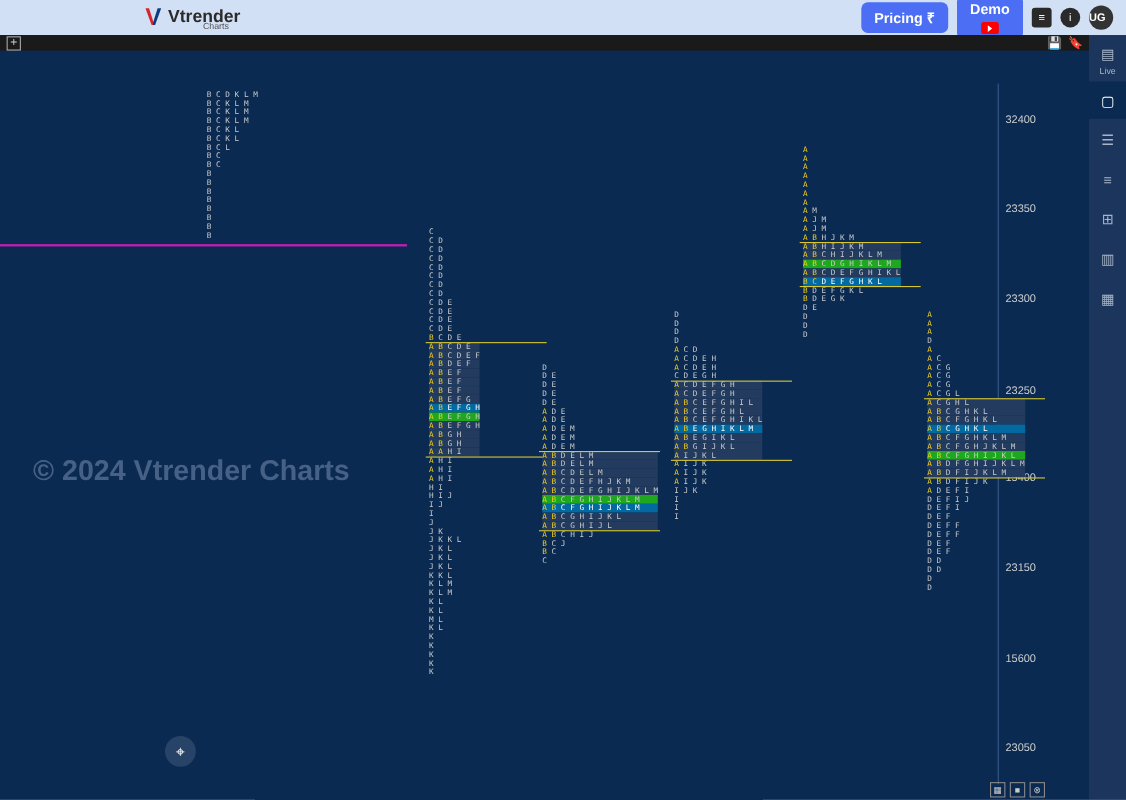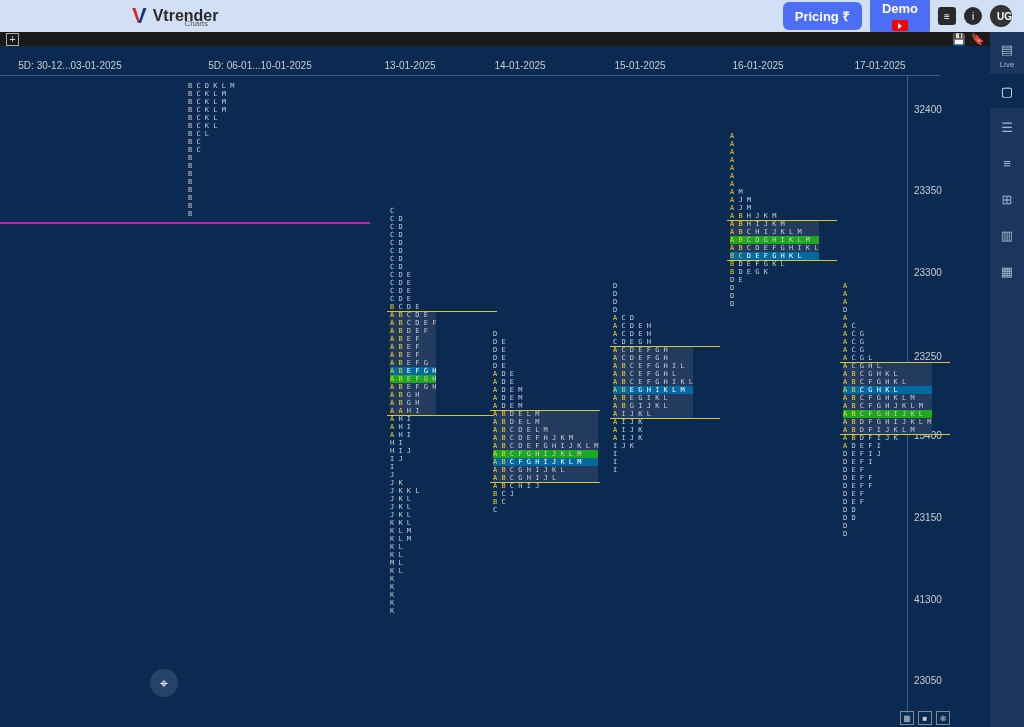--- a/index.html
+++ b/index.html
@@ -45,21 +45,21 @@
   display: flex;
   align-items: center;
   gap: 4px;
 }
 .btn-pricing { background: #4b6ef5; justify-content: flex-end; }
 .btn-demo { background: #4b6ef5; flex-direction: column; }
 .yt-badge { width: 16px; height: 11px; background: #ff0000; border-radius: 2px; display: flex; align-items: center; justify-content: center; }
 .yt-badge::after { content: ""; border-left: 4px solid #fff; border-top: 3px solid transparent; border-bottom: 3px solid transparent; }
 .hdr-icon { width: 18px; height: 18px; border-radius: 3px; background: #2a2a2a; display: flex; align-items: center; justify-content: center; color: #fff; font-size: 10px; cursor: pointer; }
 .hdr-icon.circle { border-radius: 50%; }
-.avatar { width: 22px; height: 22px; border-radius: 50%; background: #333; color: #fff; display: flex; align-items: center; justify-content: flex-end; font-size: 10px; font-weight: bold; }
+.avatar { width: 22px; height: 22px; border-radius: 50%; background: #333; color: #fff; display: flex; align-items: center; justify-content: flex-start; font-size: 10px; font-weight: bold; }
 
 .main {
   position: relative;
   width: 1024px;
   height: 695px;
   background: #0a2a52;
   display: flex;
 }
 .chart-area {
   flex: 1;
@@ -210,32 +210,23 @@
 <div class="main">
   <div class="chart-area">
     <div class="top-bar">
       <div class="plus-icon">+</div>
       <div class="top-bar-right">
         <div class="tb-icon">💾</div>
         <div class="tb-icon">🔖</div>
       </div>
     </div>
 
-    <div class="date-axis" id="date-axis">
-        <div class="date-label" style="left: 70px;">5D: 30-12...03-01-2025</div>
-        <div class="date-label" style="left: 260px;">5D: 06-01...10-01-2025</div>
-        <div class="date-label" style="left: 410px;">13-01-2025</div>
-        <div class="date-label" style="left: 520px;">14-01-2025</div>
-        <div class="date-label" style="left: 640px;">15-01-2025</div>
-        <div class="date-label" style="left: 758px;">16-01-2025</div>
-        <div class="date-label" style="left: 880px;">17-01-2025</div>
-      </div>
     <div class="price-axis" id="price-axis">
         <div class="price-label" style="top: 604.333px;">23050</div>
-        <div class="price-label" style="top: 522.667px;">41300</div>
+        <div class="price-label" style="top: 522.667px;">15600</div>
         <div class="price-label" style="top: 441px;">23150</div>
         <div class="price-label" style="top: 359.333px;">15400</div>
         <div class="price-label" style="top: 280px; text-align: right;">23250</div>
         <div class="price-label" style="top: 196px;">23300</div>
         <div class="price-label" style="top: 114.333px;">23350</div>
         <div class="price-label" style="top: 32.6667px;">32400</div>
       </div>
 
     <div class="magenta-line" style="top:190px;"></div>
 
@@ -426,20 +417,21 @@
           <div class="tpo-row">D E F</div>
           <div class="tpo-row">D D</div>
           <div class="tpo-row">D D</div>
           <div class="tpo-row">D</div>
           <div class="tpo-row">D</div>
           <div class="hline yellow" style="top: 80px; width: 110px;"></div>
           <div class="hline yellow" style="top: 152px; width: 110px;"></div>
         </div>
       </div>
 
+    <div class="watermark">© 2024 Vtrender Charts</div>
 
     <div class="crosshair-btn">⌖</div>
 
     <div class="bottom-icons">
       <div class="bi">▦</div>
       <div class="bi">■</div>
       <div class="bi">⊗</div>
     </div>
   </div>
 

